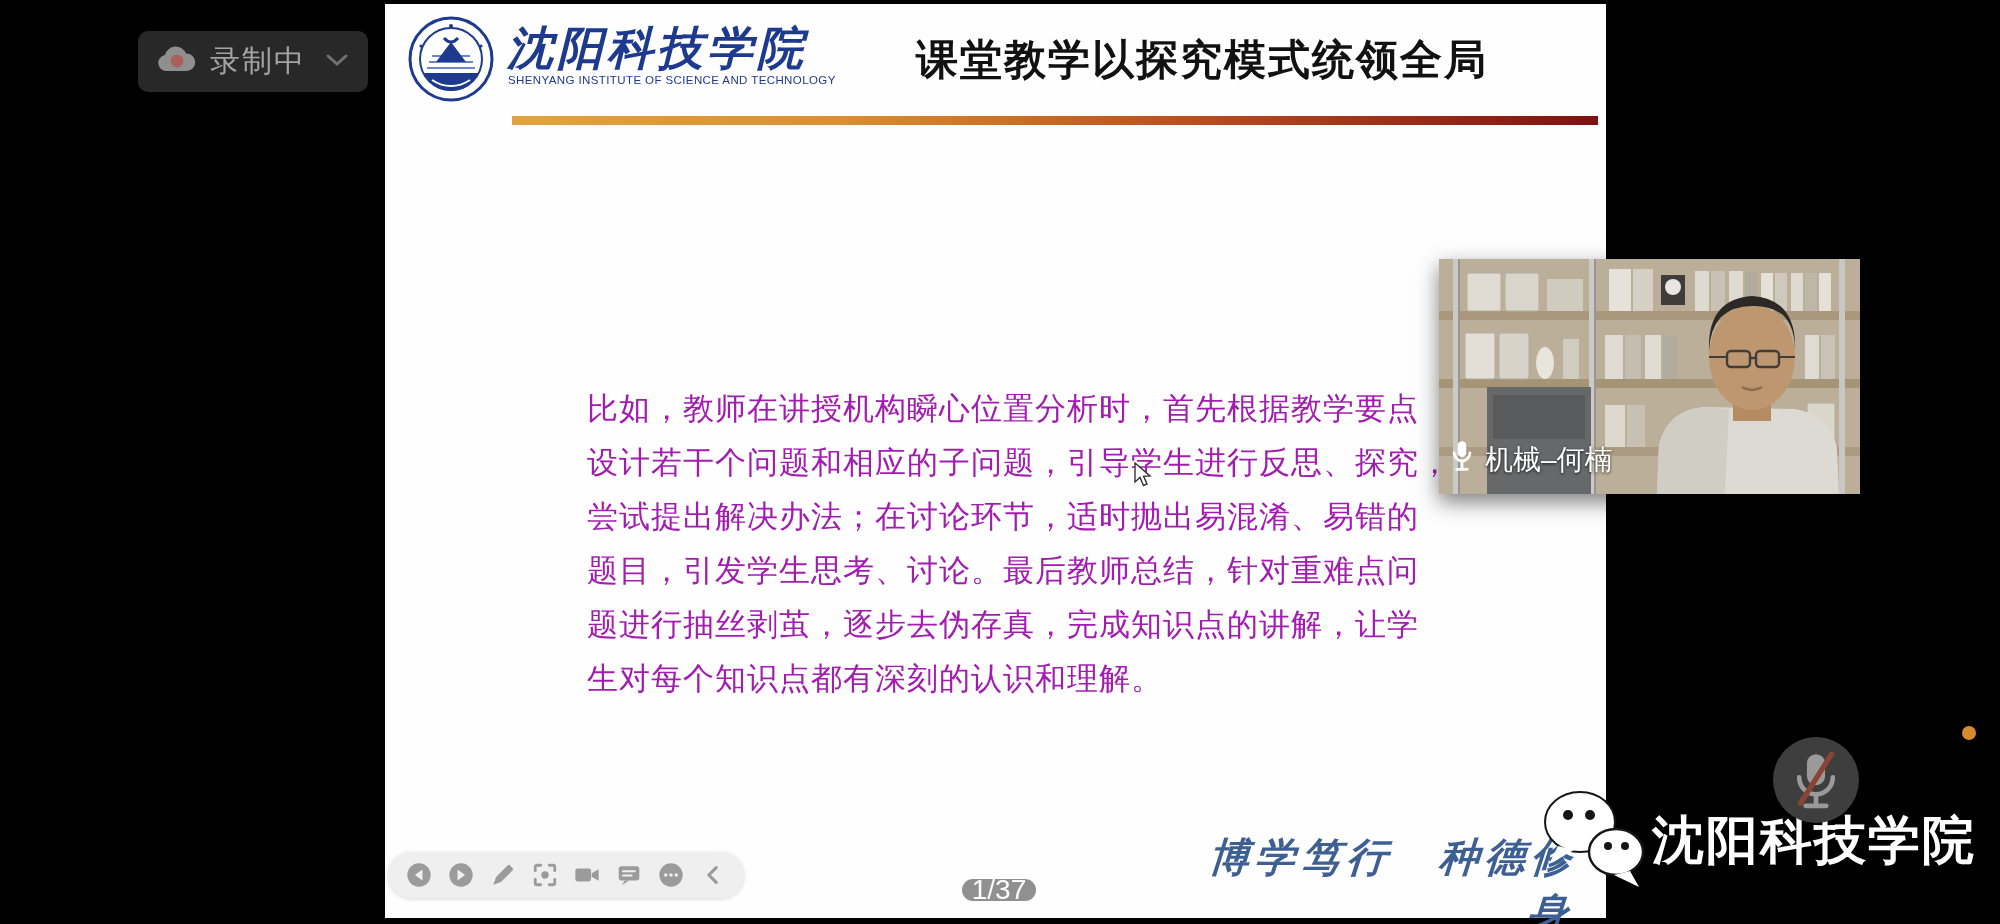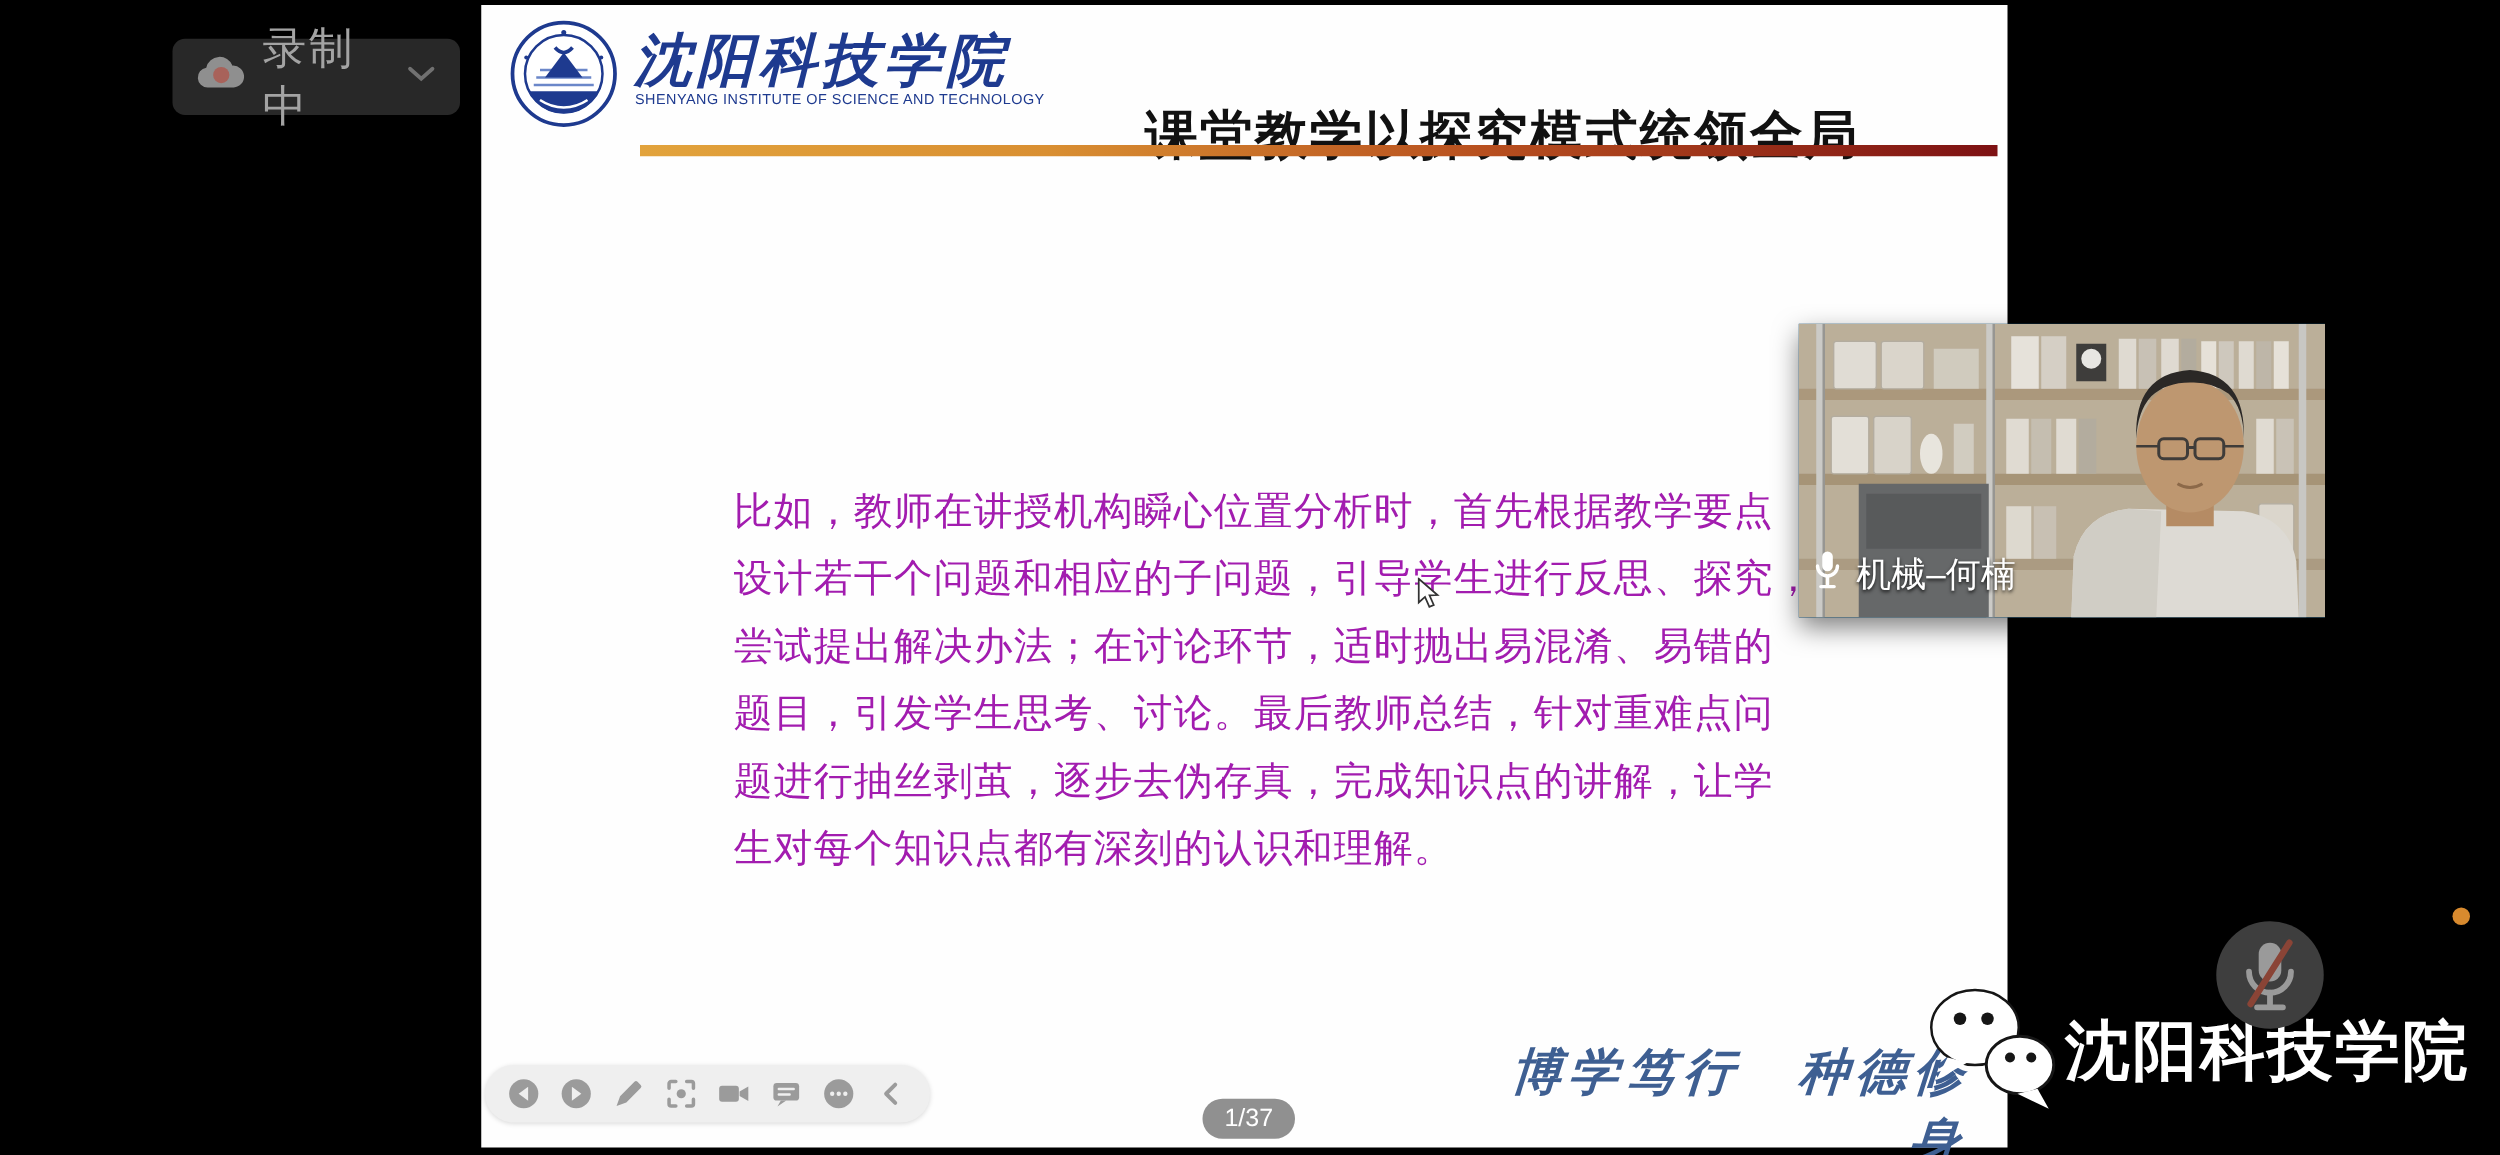--- a/index.html
+++ b/index.html
@@ -8,42 +8,42 @@
     position:relative; width:2000px; height:924px;
     background:#000; overflow:hidden;
     font-family:"Liberation Sans", sans-serif;
   }
   
   .rec-pill {
     position:absolute; left:138px; top:31px; width:230px; height:61px;
     background:#282828; border-radius:10px;
     display:flex; align-items:center; padding:0 18px; gap:14px;
   }
-  .rec-label { color:#a3a3a3; font-size:35px; letter-spacing:2px; }
+  .rec-label { color:#a3a3a3; font-size:30px; letter-spacing:2px; }
   .rec-chevron { margin-left:auto; opacity:.75; }
   
   .slide {
     position:absolute; left:385px; top:4px; width:1221px; height:914px;
     background:#fefefe;
     font-family:"Liberation Serif","DejaVu Serif",serif;
   }
   .emblem { position:absolute; left:23px; top:12px; }
   .school-cn {
     position:absolute; left:122px; top:14px;
     color:#1e3a8f; font-size:46px; font-weight:bold; font-style:italic;
     letter-spacing:4px; font-family:"DejaVu Serif",serif;
   }
   .school-en {
     position:absolute; left:123px; top:70px;
     color:#1e3a8f; font-size:11.5px; font-weight:normal;
     letter-spacing:.4px; font-family:"Liberation Sans",sans-serif;
   }
   .slide-title {
     position:absolute; left:531px; top:28px;
-    color:#111; font-size:42px; font-weight:bold; letter-spacing:2px;margin-top:48px;
+    color:#111; font-size:42px; font-weight:bold; letter-spacing:2px;
   }
   .accent-bar {
     position:absolute; left:127px; top:112px; width:1086px; height:9px;
     background:linear-gradient(90deg,#e2a33c 0%,#d98f32 30%,#b8501f 62%,#7d1113 100%);
   }
   .heading {
     position:absolute; left:157px; top:168px;
     color:#1a1a1a; font-size:43px; line-height:78px; letter-spacing:2px;
   }
   .heading .mooc { font-family:"Liberation Sans",sans-serif; font-weight:bold; letter-spacing:0; }
@@ -62,23 +62,23 @@
     position:absolute; left:3px; top:848px; width:356px; height:46px;
     background:#efefef; border-radius:23px;
     display:flex; align-items:center; justify-content:space-around;
     box-shadow:0 1px 4px rgba(0,0,0,.15); padding:0 10px;
   }
   .ptoolbar button {
     border:none; background:transparent; width:34px; height:34px;
     display:flex; align-items:center; justify-content:center; cursor:pointer;
   }
   .pager {
-    position:absolute; left:577px; top:875px; width:74px; height:32px;
+    position:absolute; left:577px; top:875px; width:74px; height:22px;
     background:rgba(125,125,125,.85); border-radius:17px;
-    color:#fff; font-size:20px; font-family:"Liberation Sans",sans-serif;
+    color:#fff; font-size:28px; font-family:"Liberation Sans",sans-serif;
     display:flex; align-items:center; justify-content:center;
   }
   
   .webcam {
     position:absolute; left:1439px; top:259px; width:421px; height:235px;
     box-shadow:0 8px 20px rgba(0,0,0,.5); overflow:hidden; background:#0c4a6e;
   }
   .cam-label {
     position:absolute; left:10px; bottom:14px;
     display:flex; align-items:center; gap:10px;

